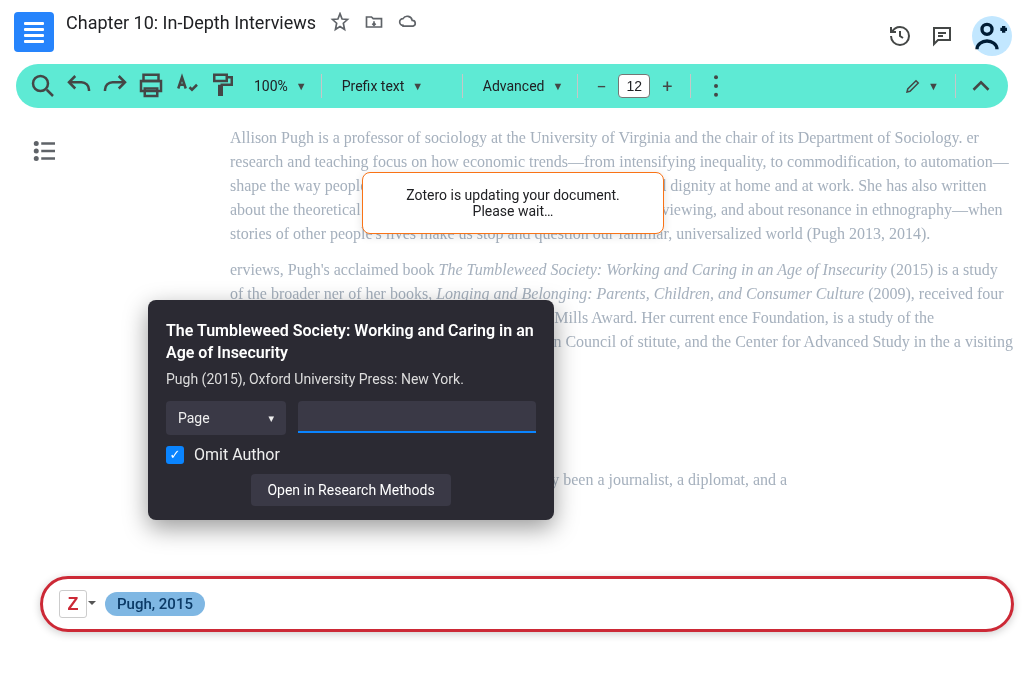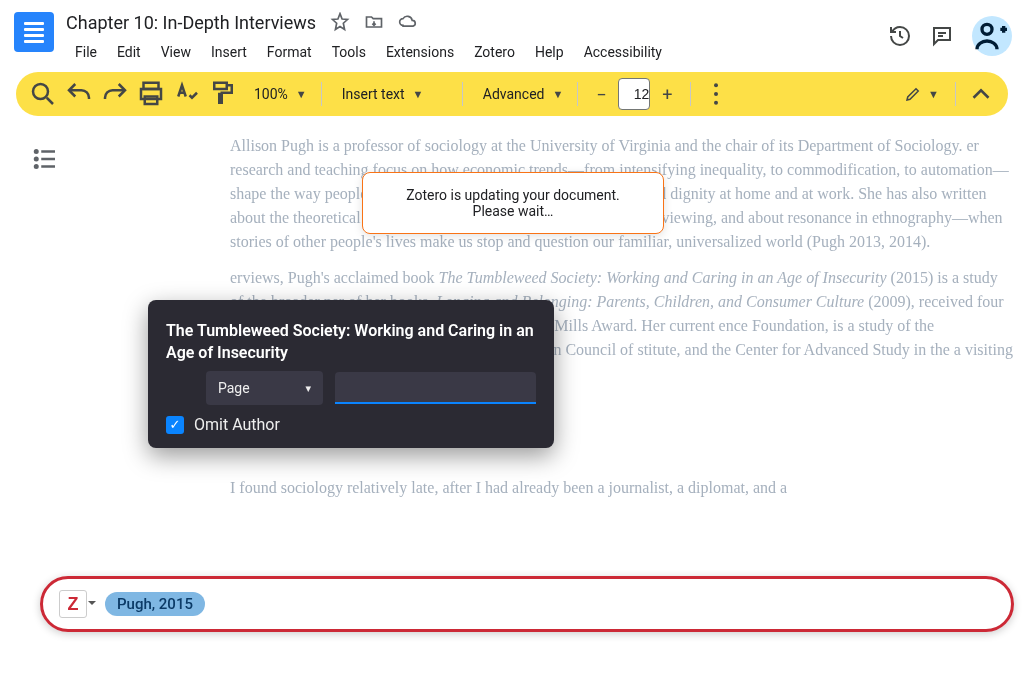--- a/index.html
+++ b/index.html
@@ -14,46 +14,46 @@
 .doc-title { font-size: 18px; color: #202124; }
 .title-icon { width: 20px; height: 20px; color: #5f6368; cursor: pointer; display: flex; align-items: center; justify-content: center; }
 .menu-bar { display: flex; gap: 2px; margin-top: 4px; }
 .menu-item { padding: 4px 9px; font-size: 14px; color: #202124; cursor: pointer; border-radius: 4px; }
 .header-right { display: flex; align-items: center; gap: 18px; margin-top: 8px; margin-right: 8px; }
 .header-icon { width: 24px; height: 24px; color: #444746; cursor: pointer; display: flex; align-items: center; justify-content: center; }
 .share-btn { width: 40px; height: 40px; border-radius: 50%; background: #c2e7ff; display: flex; align-items: center; justify-content: center; cursor: pointer; color: #001d35; }
 
 
 .toolbar-wrap { padding: 8px 16px; }
-.toolbar { background: #fde047; border-radius: 24px; height: 44px; display: flex; align-items: center; padding: 0 12px; gap: 6px; }
+.toolbar { background: #5eead4; border-radius: 24px; height: 44px; display: flex; align-items: center; padding: 0 12px; gap: 6px; }
 .tb-btn { width: 30px; height: 30px; display: flex; align-items: center; justify-content: center; cursor: pointer; border-radius: 4px; color: #444746; }
 .tb-sep { width: 1px; height: 24px; background: #c7c7c7; margin: 0 4px; }
 .tb-select { display: flex; align-items: center; gap: 8px; padding: 0 4px 0 10px; cursor: pointer; font-size: 14px; color: #202124; }
 .tb-dd { color: #444746; font-size: 11px; }
 .font-size-box { display: flex; align-items: center; gap: 4px; }
 .fs-btn { width: 26px; height: 26px; display: flex; align-items: center; justify-content: center; cursor: pointer; font-size: 18px; color: #444746; }
-.fs-input { width: 32px; height: 32px; border: 1px solid #747775; border-radius: 4px; text-align: right; font-size: 14px; background: #fff; color: #202124; }
+.fs-input { width: 32px; height: 24px; border: 1px solid #747775; border-radius: 4px; text-align: center; font-size: 14px; background: #fff; color: #202124; }
 .tb-spacer { flex: 1; }
 .pen-btn { display: flex; align-items: center; gap: 6px; padding: 0 6px; cursor: pointer; color: #444746; }
 
 
 .doc-area { position: relative; padding: 10px 0 0 70px; }
 .outline-btn { position: absolute; left: 30px; top: 20px; width: 30px; height: 30px; display: flex; align-items: center; justify-content: center; color: #5f6368; cursor: pointer; }
 .doc-text { font-family: Georgia, serif; font-size: 16px; line-height: 1.5; color: #a5b0bd; padding: 0 10px 0 160px; max-width: 960px; }
 .doc-text .italic { font-style: italic; }
 .doc-text p { margin-bottom: 12px; }
 
 
 .update-dialog { position: absolute; left: 362px; top: 172px; width: 302px; background: #fff; border: 1px solid #f97316; border-radius: 8px; box-shadow: 0 2px 10px rgba(0,0,0,0.12); padding: 14px 8px; text-align: center; font-size: 14px; color: #202124; z-index: 5; }
 
 
 .zotero-popup { position: absolute; left: 148px; top: 300px; width: 406px; background: #2b2a33; color: #eee; border-radius: 8px; box-shadow: 0 8px 24px rgba(0,0,0,0.4); padding: 20px 18px 14px; z-index: 10; }
 .zp-title { font-size: 16px; font-weight: 600; color: #fff; line-height: 1.35; margin-bottom: 8px; }
 .zp-meta { font-size: 14px; color: #ddd; margin-bottom: 14px; }
-.zp-row { display: flex; align-items: center; gap: 12px; margin-bottom: 10px; margin-left: 40px; }
+.zp-row { display: flex; gap: 12px; margin-bottom: 10px; }
 .zp-select { width: 120px; height: 34px; background: #3a3946; border-radius: 4px; display: flex; align-items: center; justify-content: space-between; padding: 0 12px; color: #eee; cursor: pointer; font-size: 14px; }
 .zp-input { flex: 1; height: 32px; background: #3a3946; border: none; border-radius: 4px; padding: 0 10px; color: #fff; font-size: 14px; }
 .zp-input.active { border-bottom: 2px solid #0a84ff; border-radius: 4px 4px 0 0; }
 .zp-label { width: 55px; font-size: 14px; color: #eee; }
 .zp-check-row { display: flex; align-items: center; gap: 10px; margin-top: 6px; }
 .zp-checkbox { width: 18px; height: 18px; background: #0a84ff; border-radius: 3px; display: flex; align-items: center; justify-content: center; cursor: pointer; color: #fff; font-size: 13px; }
 .zp-btn-row { display: flex; justify-content: center; margin-top: 10px; }
 .zp-btn { background: #3a3946; color: #fff; padding: 8px 16px; border-radius: 4px; font-size: 14px; cursor: pointer; }
 
 
@@ -82,32 +82,20 @@
             <path d="M3 6h6l2 2h10v10H3z"></path>
             <path d="M12 11v5m-2-2l2 2 2-2"></path>
           </svg>
       </span>
       <span class="title-icon">
         <svg viewBox="0 0 24 24" fill="none" stroke="currentColor" stroke-width="2">
             <path d="M6 16a4 4 0 010-8 6 6 0 0111 2 3.5 3.5 0 011 6.9H6z"></path>
           </svg>
       </span>
     </div>
-    <div class="menu-bar">
-      <span class="menu-item">File</span>
-      <span class="menu-item">Edit</span>
-      <span class="menu-item">View</span>
-      <span class="menu-item">Insert</span>
-      <span class="menu-item">Format</span>
-      <span class="menu-item">Tools</span>
-      <span class="menu-item">Extensions</span>
-      <span class="menu-item">Zotero</span>
-      <span class="menu-item">Help</span>
-      <span class="menu-item">Accessibility</span>
-    </div>
   </div>
   <div class="header-right">
     <span class="header-icon">
       <svg viewBox="0 0 24 24" fill="none" stroke="currentColor" stroke-width="2">
           <path d="M3 12a9 9 0 109-9 9 9 0 00-8 5"></path>
           <path d="M3 3v5h5M12 7v5l3 2"></path>
         </svg>
     </span>
     <span class="header-icon">
       <svg viewBox="0 0 24 24" fill="none" stroke="currentColor" stroke-width="2">
@@ -161,21 +149,21 @@
           <rect x="5" y="3" width="10" height="5"></rect>
           <path d="M15 5h4v6h-8v8h-2v-8"></path>
         </svg>
       </span>
     <span class="tb-select">
       <span>100%</span>
       <span class="tb-dd">▼</span>
     </span>
     <span class="tb-sep"></span>
     <span class="tb-select" style="min-width:120px">
-      <span>Insert text</span>
+      <span>Prefix text</span>
       <span class="tb-dd">▼</span>
     </span>
     <span class="tb-sep"></span>
     <span class="tb-select" style="min-width:90px">
       <span>Advanced</span>
       <span class="tb-dd">▼</span>
     </span>
     <span class="tb-sep"></span>
     <div class="font-size-box">
       <span class="fs-btn">−</span>
@@ -224,29 +212,33 @@
   </div>
 </div>
 
 <div class="update-dialog">
   <div>Zotero is updating your document.</div>
   <div>Please wait…</div>
 </div>
 
 <div class="zotero-popup">
   <div class="zp-title">The Tumbleweed Society: Working and Caring in an Age of Insecurity</div>
+  <div class="zp-meta">Pugh (2015), Oxford University Press: New York.</div>
   <div class="zp-row">
     <div class="zp-select">
       <span>Page</span>
       <span style="font-size:11px">▾</span>
     </div>
     <input class="zp-input active" style="">
   </div>
   <div class="zp-check-row">
     <span class="zp-checkbox">✓</span>
     <span>Omit Author</span>
   </div>
+  <div class="zp-btn-row">
+    <span class="zp-btn">Open in Research Methods</span>
+  </div>
 </div>
 
 <div class="zotero-bar">
   <span class="zotero-logo">Z</span>
   <span class="zotero-pill">Pugh, 2015</span>
 </div>
 
 </body></html>

